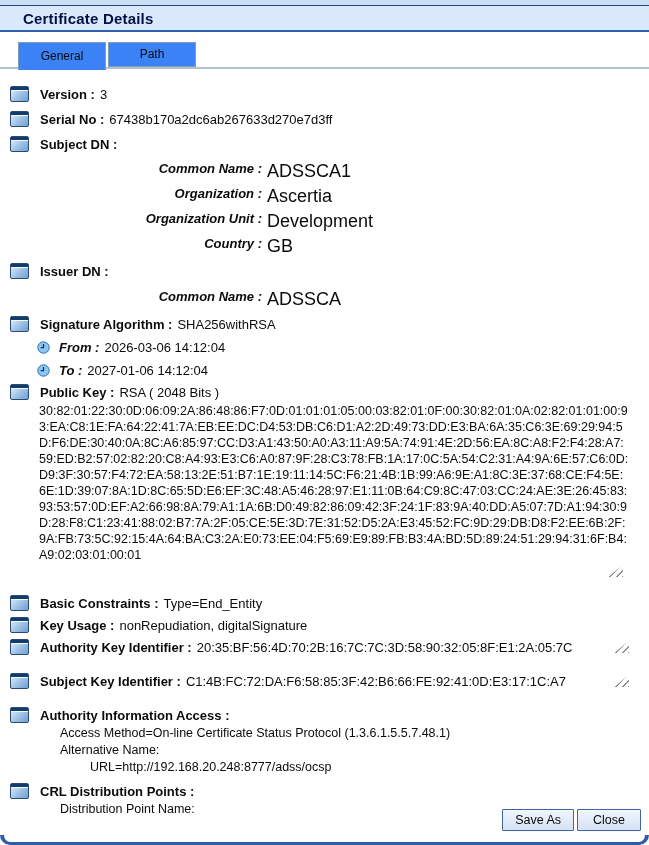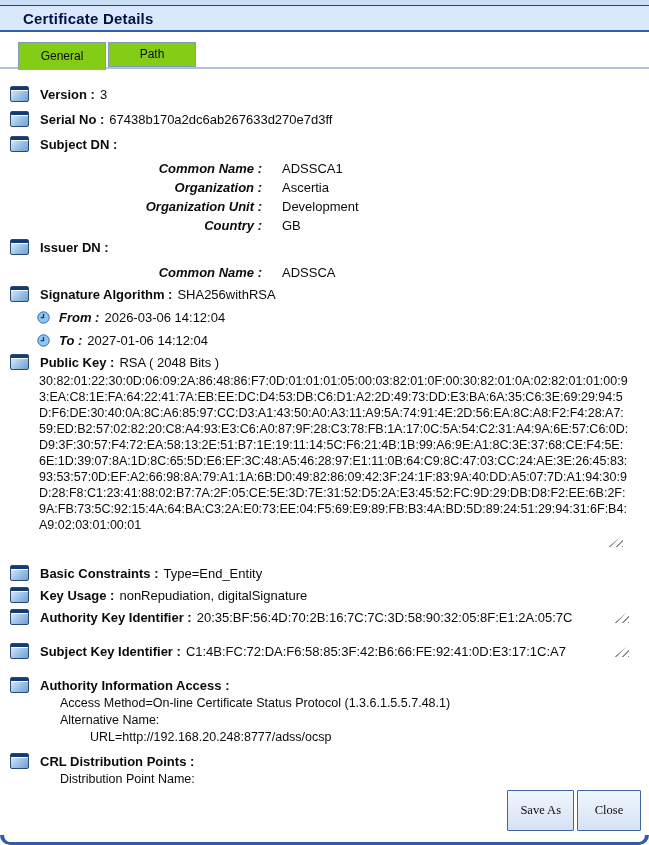--- a/index.html
+++ b/index.html
@@ -6,47 +6,47 @@
   body{
     width:649px;height:845px;overflow:hidden;background:#ffffff;
     font-family:"Liberation Sans",sans-serif;font-size:13px;color:#0b0b0b;
     position:relative;
   }
   .dialog{width:649px;height:845px;position:relative;background:#fff;}
   .top-strip{height:5px;background:#cbdff4;border-bottom:1px solid #24457e;}
   .title-bar{height:24px;background:#d9e8fa;border-bottom:2px solid #2f5fae;display:flex;align-items:center;padding-left:23px;}
   .title{font-weight:bold;font-size:15px;color:#001245;letter-spacing:.2px;}
   .tabs{display:flex;align-items:flex-end;border-bottom:2px solid #b0c2d6;padding-left:18px;margin-top:5px;height:30px;}
-  .tab{width:86px;height:23px;line-height:23px;text-align:center;font-size:12px;background:#84cc16;border:1px solid #7f9db9;margin-right:2px;cursor:pointer;color:#0b0b0b;}
+  .tab{width:86px;height:23px;line-height:23px;text-align:center;font-size:12px;background:#3b82f6;border:1px solid #7f9db9;margin-right:2px;cursor:pointer;color:#0b0b0b;}
   .tab.active{height:27px;line-height:27px;margin-bottom:-3px;border-bottom:none;}
   .content{padding:8px 8px 0 10px;}
   .row{display:flex;align-items:center;margin-top:9px;}
   .win-icon{width:17px;height:14px;margin-right:11px;flex:none;border:1px solid #2a4a74;border-radius:2px;
     background-image:linear-gradient(180deg,#123c6d 0,#123c6d 3px,#f2f9ff 3px,#f2f9ff 4px,rgba(0,0,0,0) 4px),
                      linear-gradient(135deg,#e8f3fc 0%,#9dc2e6 55%,#70a0d2 100%);}
   .lbl{font-weight:bold;font-size:13px;white-space:pre;}
   .val{font-size:13px;margin-left:5px;white-space:pre;}
   .dn-row{display:flex;margin-top:4px;}
   .dn-lbl{width:252px;text-align:right;font-weight:bold;font-style:italic;font-size:13px;white-space:pre;}
-  .dn-val{margin-left:20px;font-size:13px;}
+  .dn-val{margin-left:5px;font-size:18px;}
   .v-row{display:flex;align-items:center;margin:8px 0 0 27px;}
   .clock{width:13px;height:13px;flex:none;}
   .v-lbl{font-weight:bold;font-style:italic;font-size:13px;margin-left:9px;white-space:pre;}
   .pk-blob{margin:3px 0 0 29px;width:590px;font-size:12.5px;line-height:16px;word-break:break-all;}
   .grip{width:15px;height:12px;clip-path:polygon(100% 0,100% 100%,0 100%);
     background:repeating-linear-gradient(135deg,#8f8f8f 0 1.5px,rgba(0,0,0,0) 1.5px 4.5px);cursor:nwse-resize;}
   .grip-row{display:flex;justify-content:flex-end;padding-right:18px;margin-top:2px;}
   .row .grip{margin-left:auto;margin-right:12px;}
   .sub{font-size:12.5px;margin-top:3px;white-space:pre;}
   .ind1{margin-left:50px;}
   .ind2{margin-left:80px;}
   .mt18{margin-top:18px;}
   .mt14{margin-top:6px;}
   .footer{position:absolute;bottom:14px;right:8px;display:flex;gap:3px;}
-  .btn{min-width:64px;padding:12px 12px;font-size:12.5px;font-family:Liberation Serif, serif;
+  .btn{min-width:64px;padding:3px 12px;font-size:12.5px;font-family:Liberation Sans, sans-serif;
     background:linear-gradient(#f0f6fd,#d5e2f4);border:1px solid #41659f;color:#0b0b0b;cursor:pointer;border-radius:1px;}
   .bottom-edge{position:absolute;bottom:0;left:0;width:100%;height:10px;box-sizing:border-box;
     border-bottom:3px solid #2d5ca8;border-left:4px solid #2d5ca8;border-right:4px solid #2d5ca8;
     border-radius:0 0 14px 14px;}
 </style>
 </head>
 <body>
 
 <div class="dialog">
   <div class="top-strip"></div>

